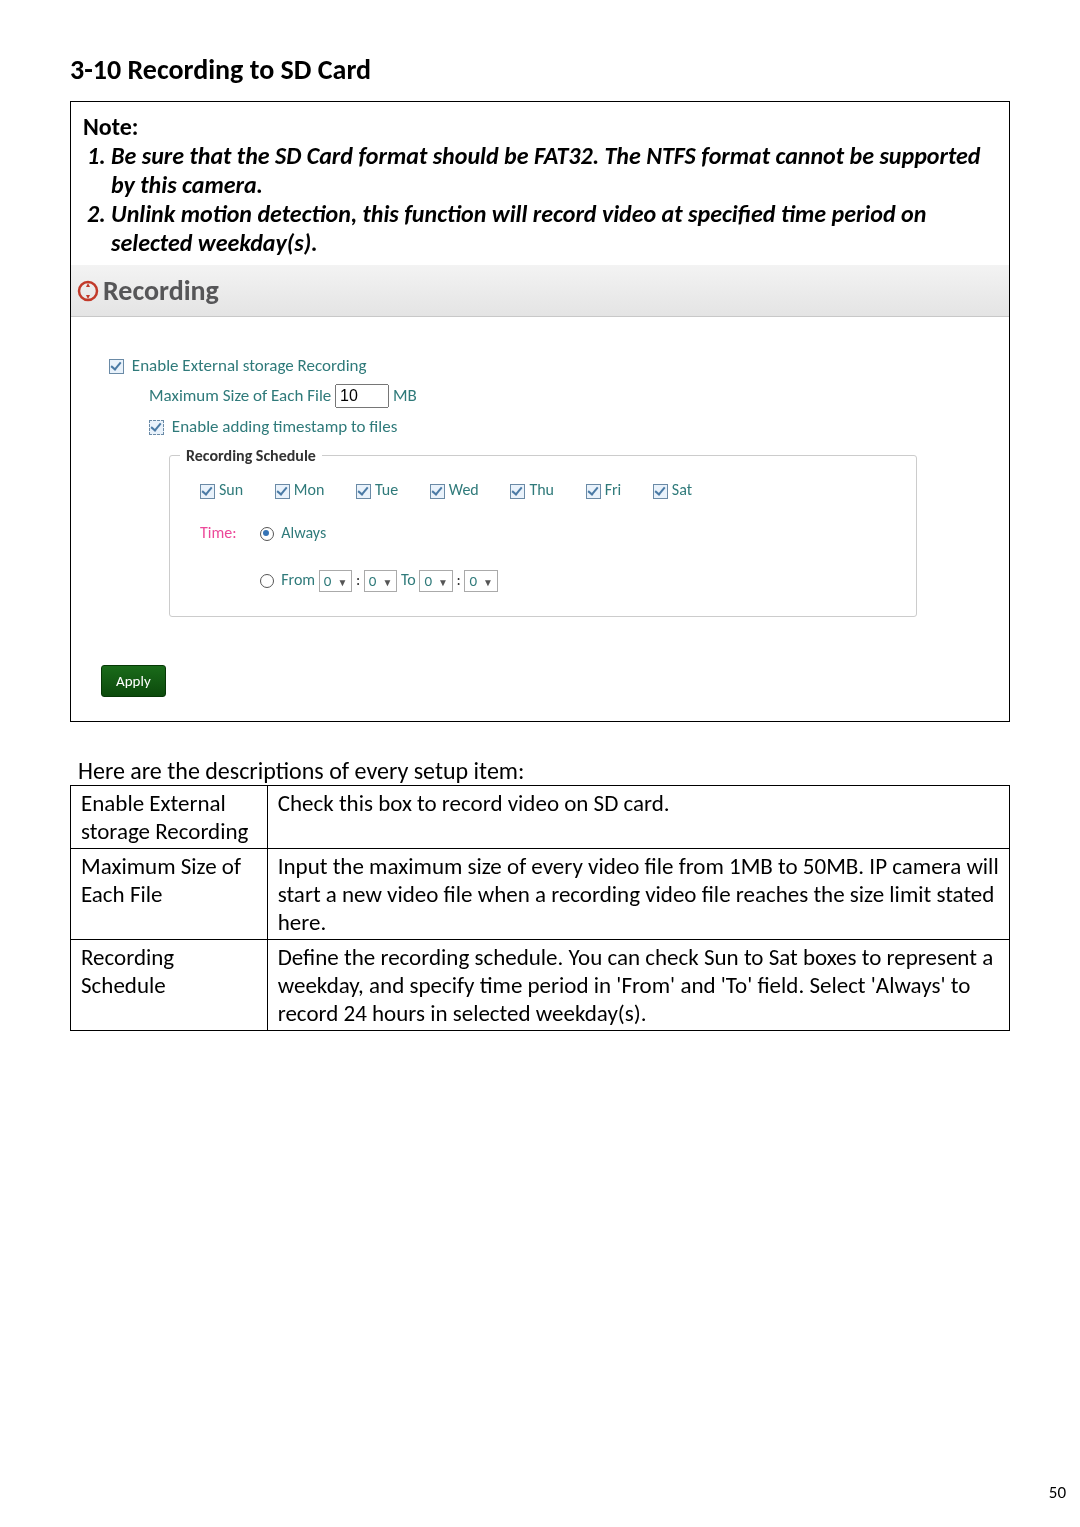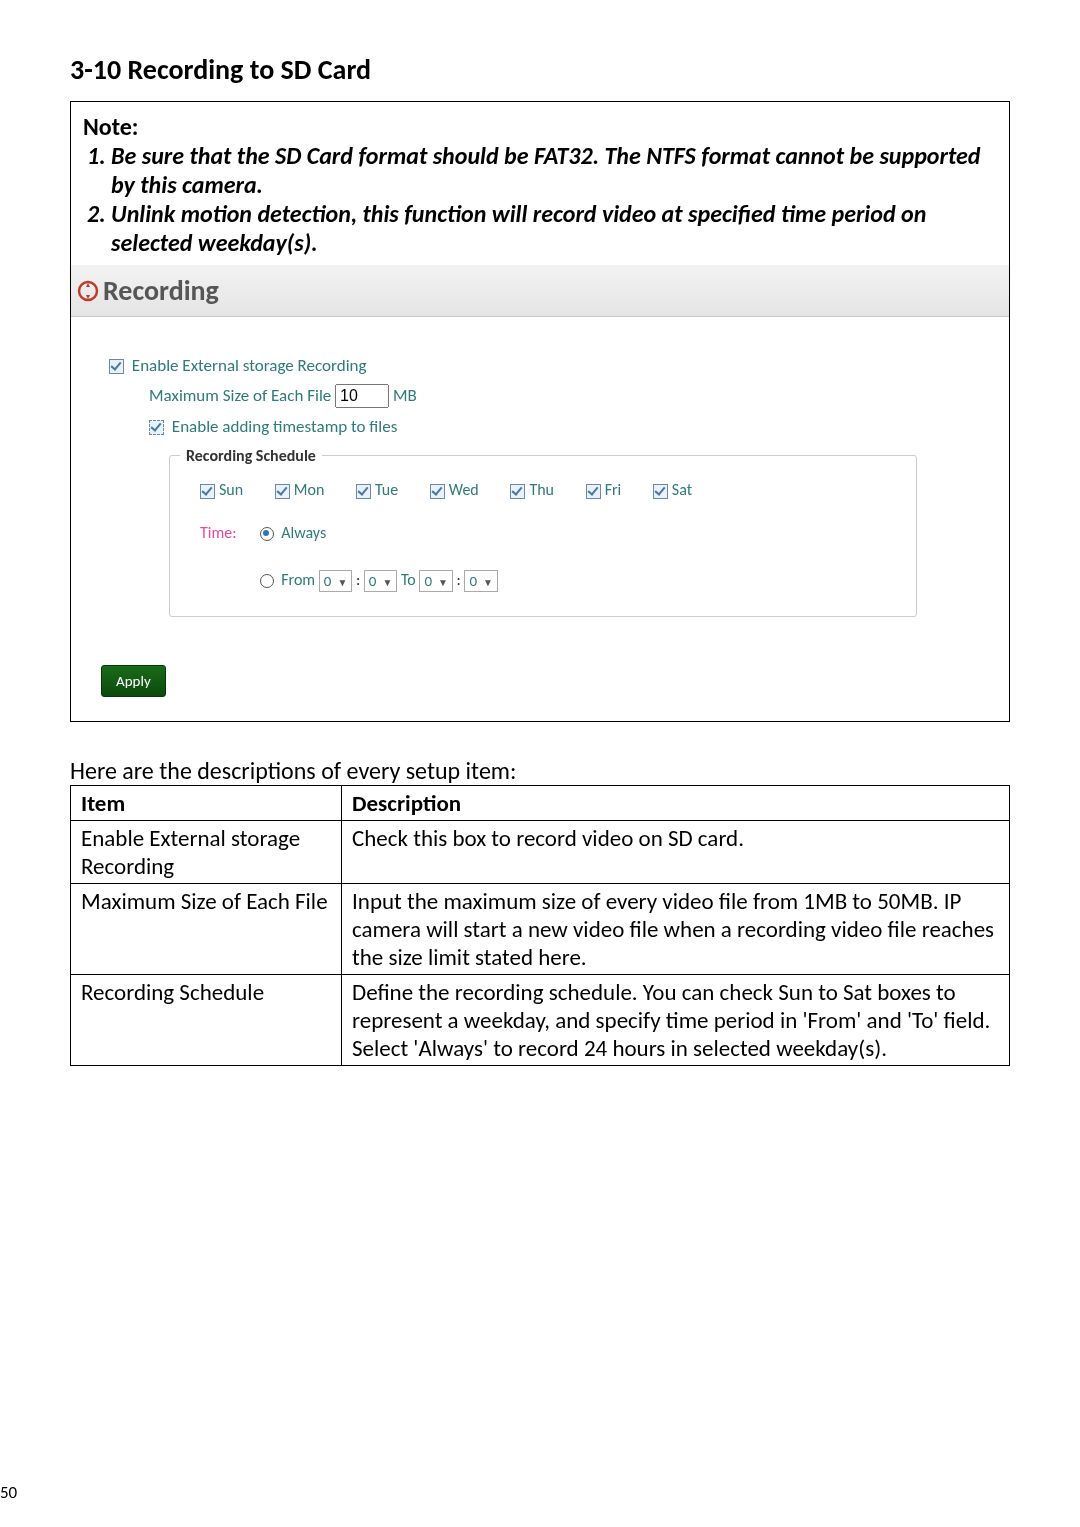--- a/index.html
+++ b/index.html
@@ -129,21 +129,21 @@
     font-size: 15px;
     padding: 6px 14px;
     border: 1px solid #063806;
     border-radius: 3px;
     margin-bottom: 24px;
   }
 
   
   .intro {
     font-size: 24px;
-    margin: 34px 0 0 0;
+    margin: 34px 0 0 8px;
   }
   table.desc {
     border-collapse: collapse;
     width: 100%;
     font-size: 23px;
   }
   table.desc th, table.desc td {
     border: 1px solid #000;
     padding: 3px 10px;
     vertical-align: top;
@@ -151,22 +151,22 @@
   }
   table.desc th { font-weight: bold; }
   .col-item { width: 250px; }
   .footer-text {
     font-size: 24px;
     margin-top: 4px;
   }
   .page-number {
     position: absolute;
     bottom: 24px;
-    left: 0; right: 0;
-    text-align: left;
+    left: 0; right: 14px;
+    text-align: right;
     font-size: 17px;
   }
 </style>
 </head>
 <body>
 
 <div class="page">
   <div class="h1">3-10 Recording to SD Card</div>
 
   <div class="note-box">
@@ -230,24 +230,20 @@
           <span class="sel"><span>0</span><span class="arrow">▼</span></span>
         </div>
       </div>
     </div>
     <div class="apply-btn">Apply</div>
   </div>
 
   <div class="intro">Here are the descriptions of every setup item:</div>
   <table class="desc">
     <tbody>
-        <tr>
-      <th class="col-item">Item</th>
-      <th>Description</th>
-    </tr>
     <tr>
       <td>Enable External storage Recording</td>
       <td>Check this box to record video on SD card.</td>
     </tr>
     <tr>
       <td>Maximum Size of Each File</td>
       <td>Input the maximum size of every video file from 1MB to 50MB. IP camera will start a new video file when a recording video file reaches the size limit stated here.</td>
     </tr>
     <tr>
       <td>Recording Schedule</td>

